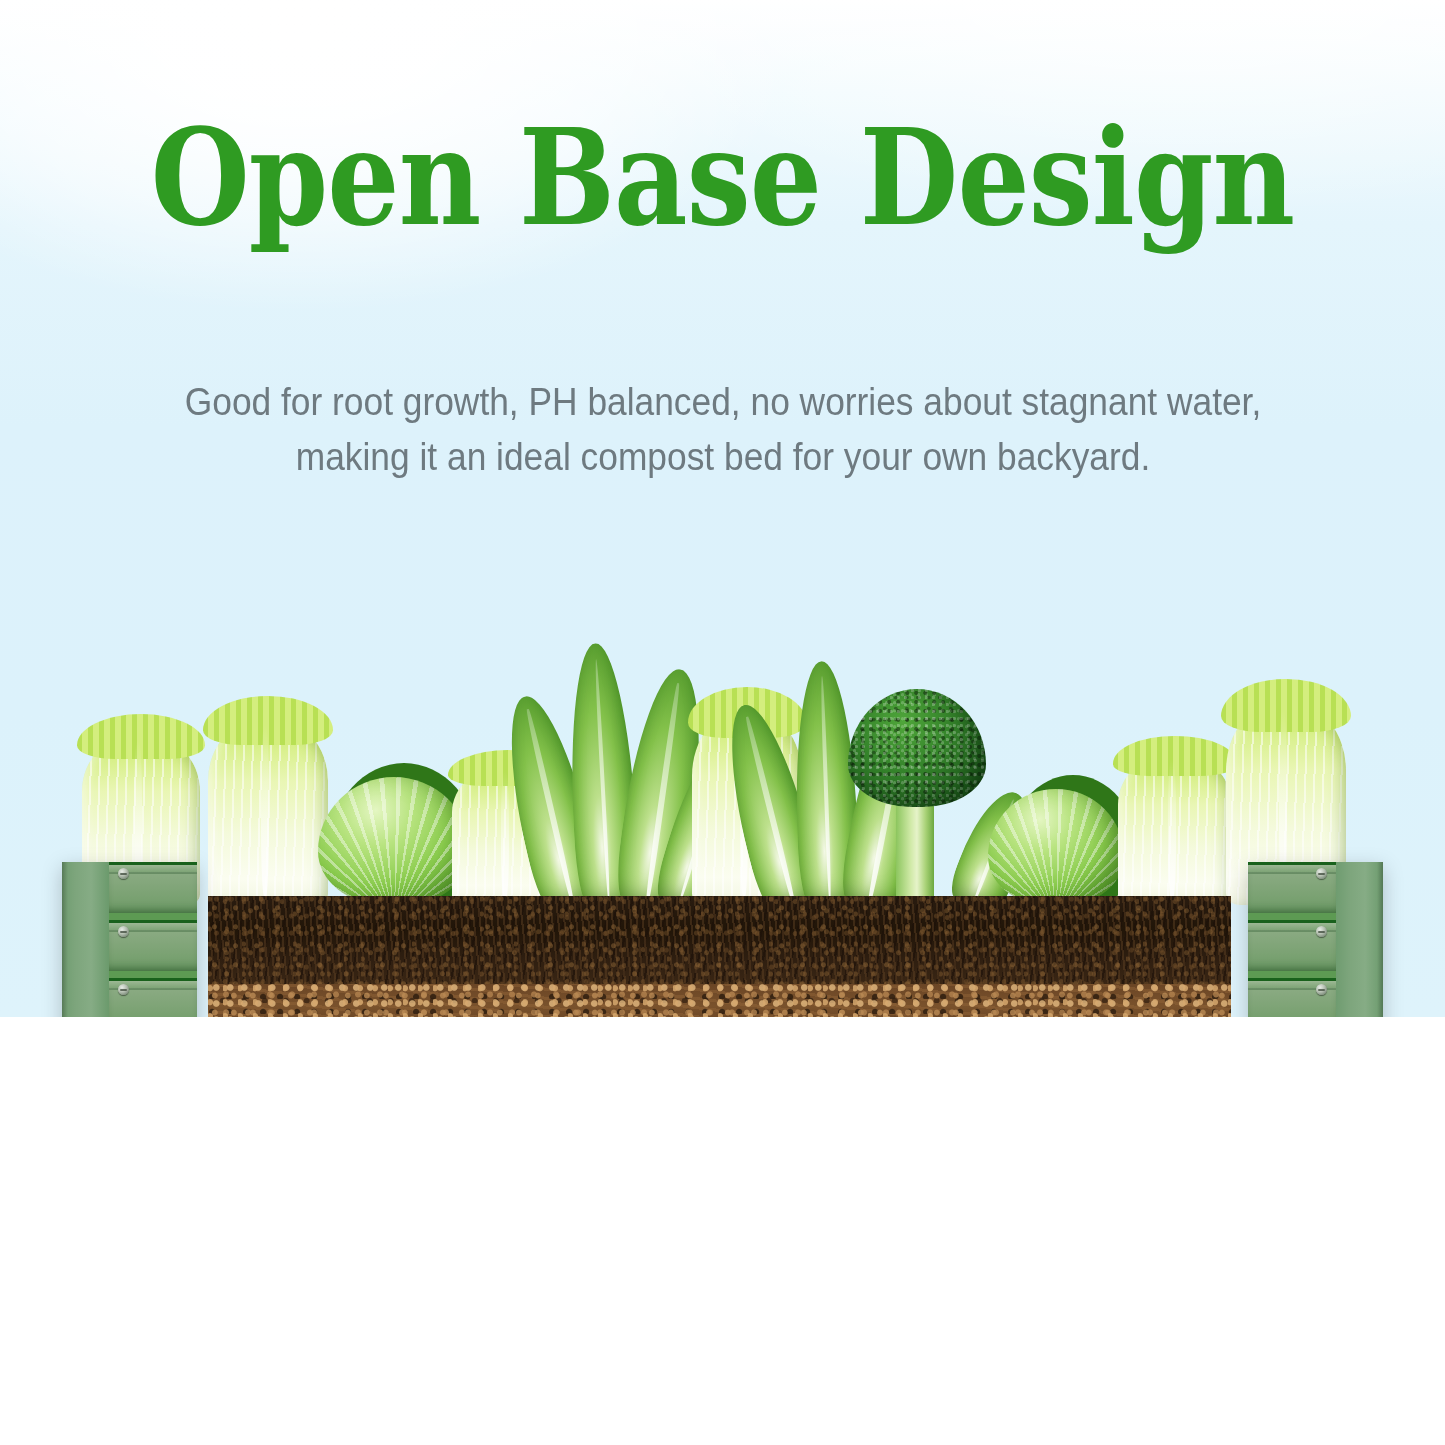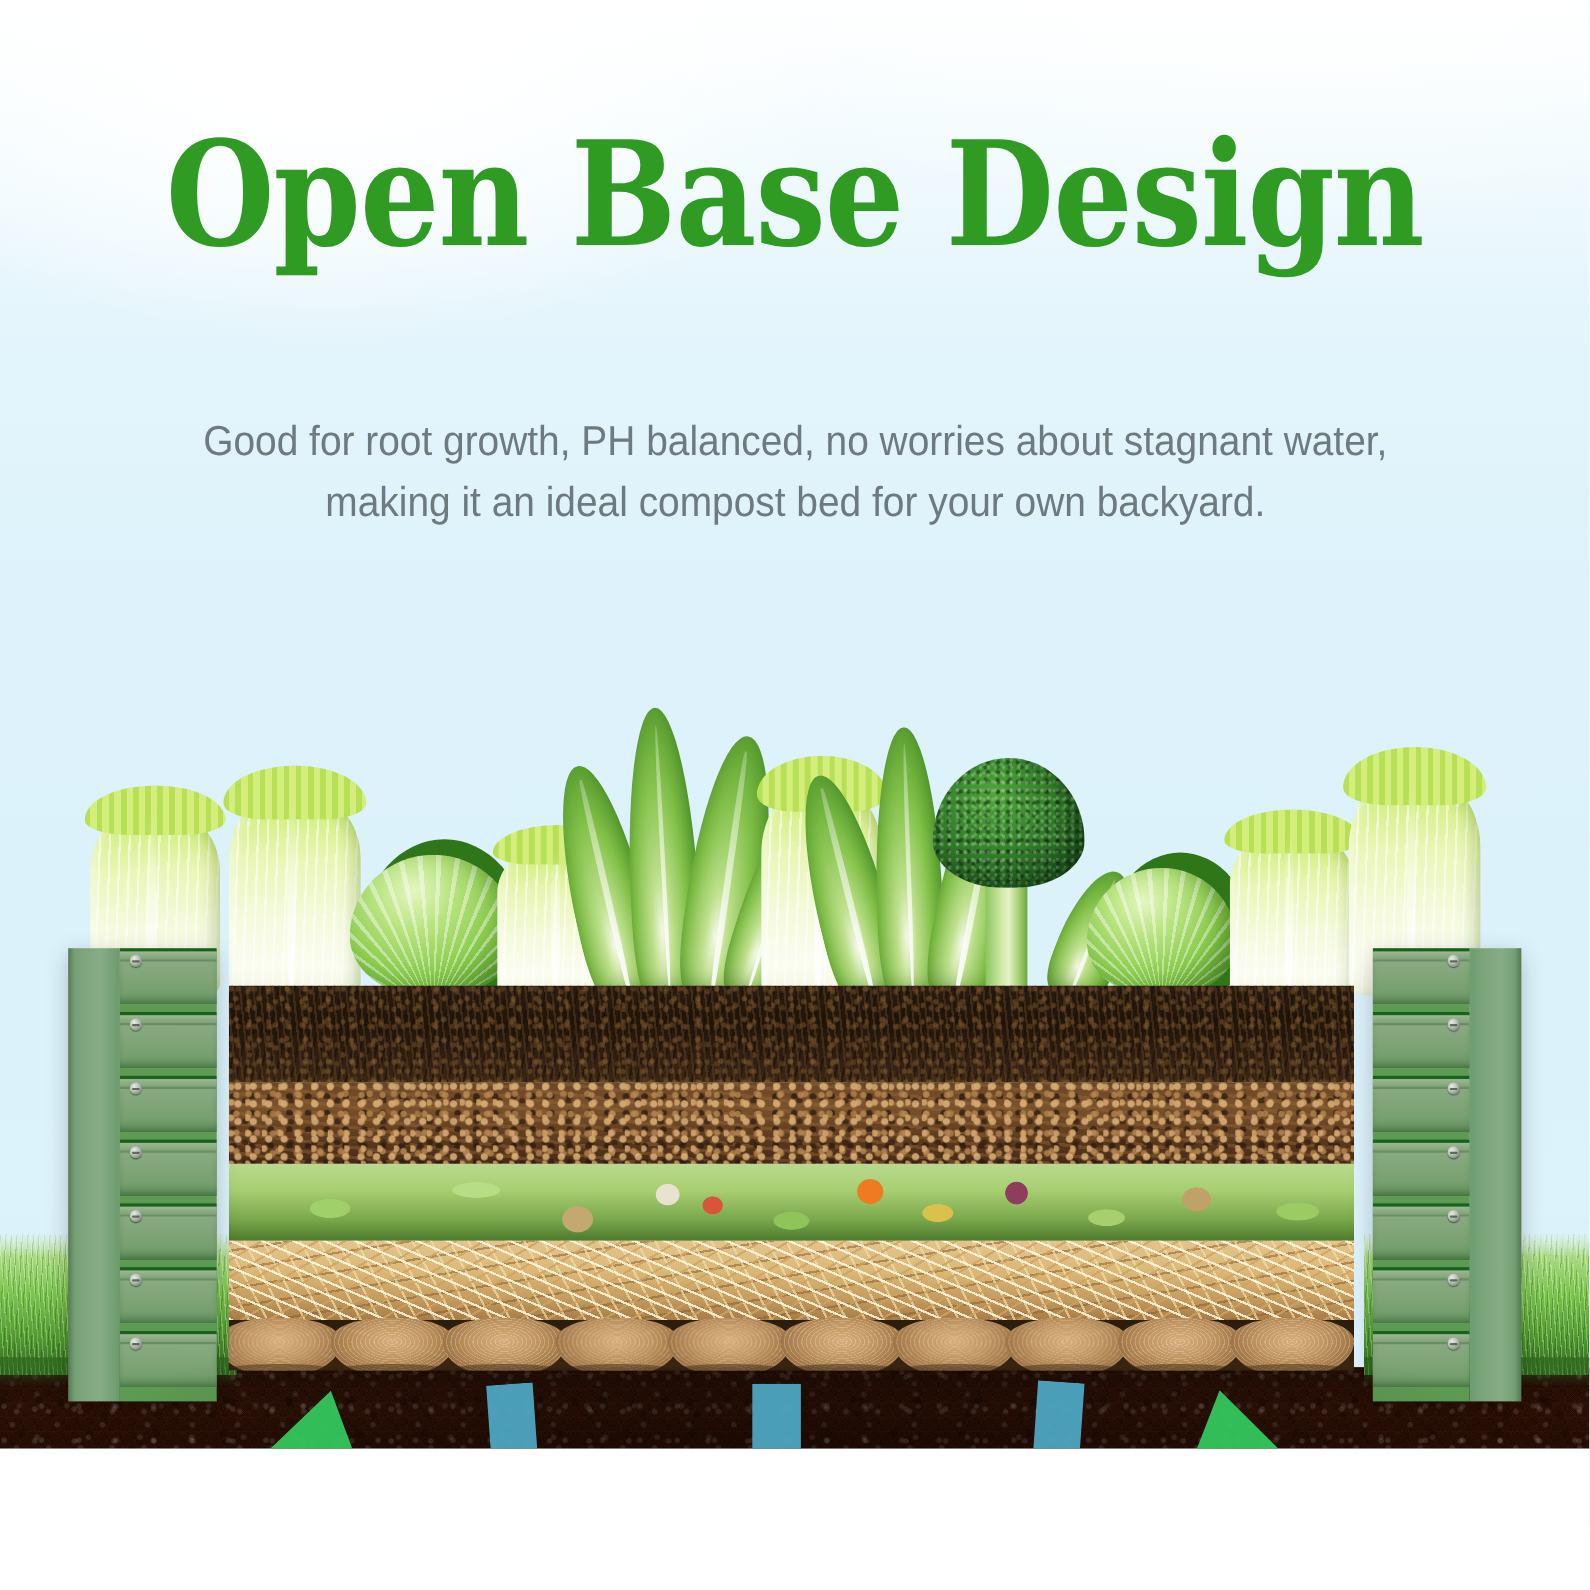--- a/index.html
+++ b/index.html
@@ -1,21 +1,21 @@
 <!DOCTYPE html>
 <html><head>
 <meta charset="utf-8">
 <style>
   * { margin:0; padding:0; box-sizing:border-box; }
   html,body{ background:#fff; }
   body{ font-family:"Liberation Sans", sans-serif; }
 
   #stage{
     position:relative;
-    width:1445px; height:1317px;
+    width:1445px; height:1017px;
     overflow:hidden;
     background:#e2f4fb;
   }
 
   
   .sky{
     position:absolute; inset:0;
     background:
       radial-gradient(ellipse 620px 340px at 300px 40px, rgba(255,255,255,1) 0%, rgba(255,255,255,.96) 22%, rgba(255,255,255,.55) 52%, rgba(255,255,255,0) 80%),
       radial-gradient(ellipse 900px 300px at 1180px 0px, rgba(255,255,255,.75) 0%, rgba(255,255,255,0) 72%),

